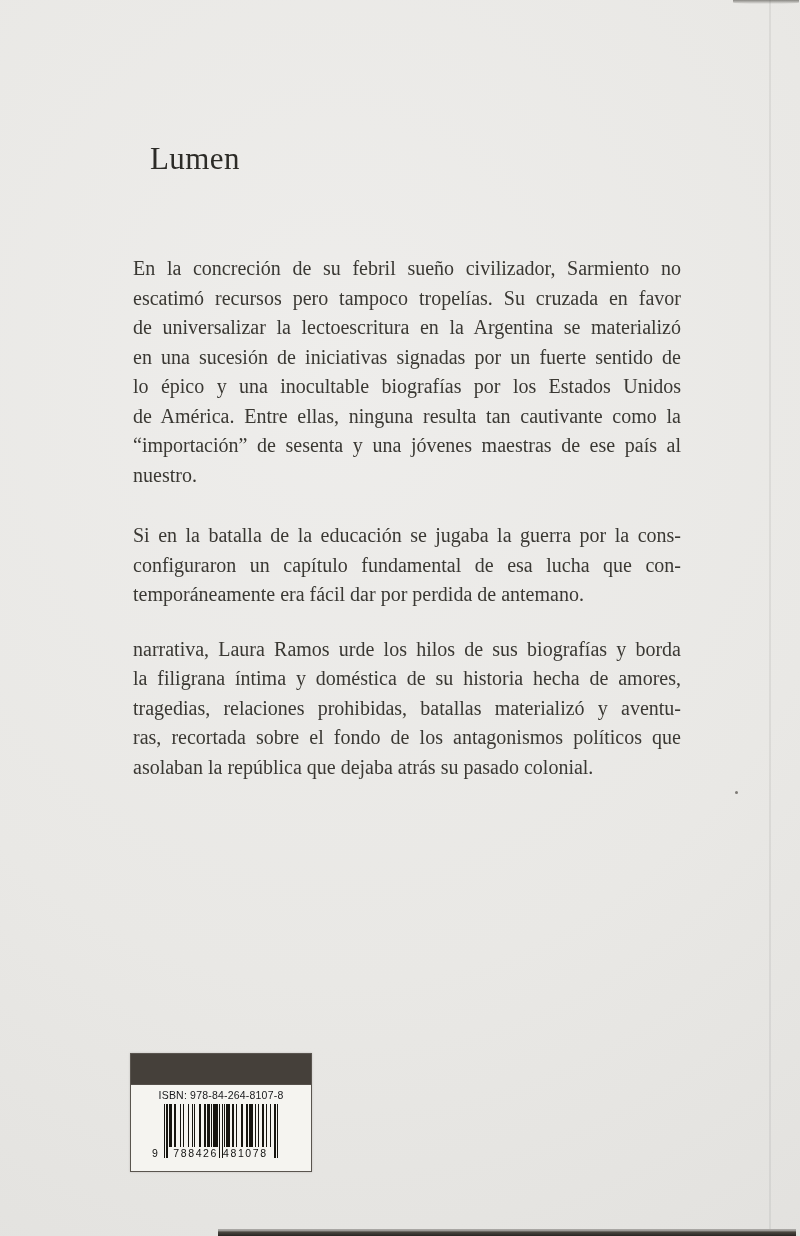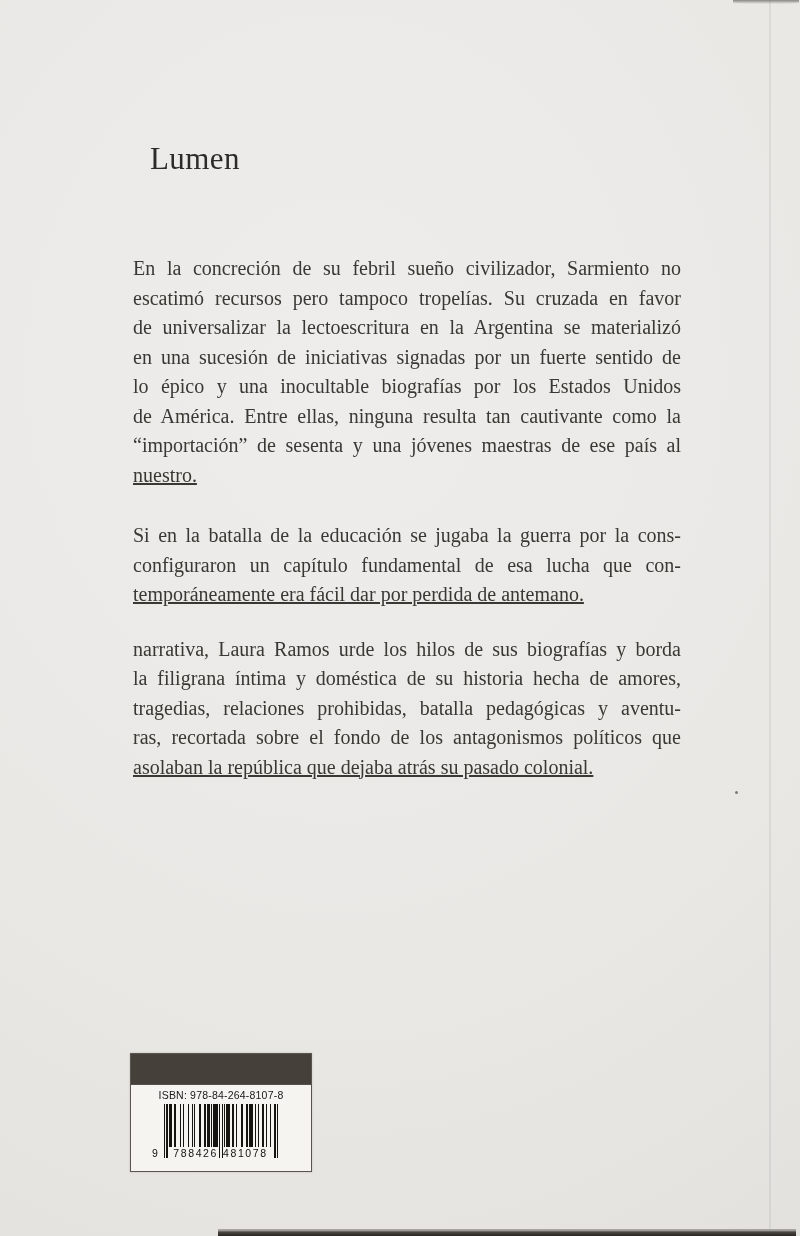--- a/index.html
+++ b/index.html
@@ -35,21 +35,21 @@
     line-height: 29.5px;
   }
   .blurb p { margin: 0; }
   .blurb p.p2 { margin-top: 31px; }
   .blurb p.p3 { margin-top: 25px; }
   .ln {
     text-align: justify;
     text-align-last: justify;
     white-space: normal;
   }
-  .ln.last { text-align-last: left; text-decoration: underline; }
+  .ln.last { text-align-last: left; }
 
   
   .barcode-block {
     position: absolute;
     left: 130px;
     top: 1053px;
     width: 182px;
     height: 119px;
     box-sizing: border-box;
     border: 1px solid #5a554f;
@@ -136,21 +136,21 @@
       <span class="ln last" style="display:block">nuestro.</span>
     </p>
     <p class="p2">
       <span class="ln" style="display:block">Si en la batalla de la educación se jugaba la guerra por la cons-</span>
       <span class="ln" style="display:block">configuraron un capítulo fundamental de esa lucha que con-</span>
       <span class="ln last" style="display:block">temporáneamente era fácil dar por perdida de antemano.</span>
     </p>
     <p class="p3">
       <span class="ln" style="display:block">narrativa, Laura Ramos urde los hilos de sus biografías y borda</span>
       <span class="ln" style="display:block">la filigrana íntima y doméstica de su historia hecha de amores,</span>
-      <span class="ln" style="display:block">tragedias, relaciones prohibidas, batalla pedagógicas y aventu-</span>
+      <span class="ln" style="display:block">tragedias, relaciones prohibidas, batallas materializó y aventu-</span>
       <span class="ln" style="display:block">ras, recortada sobre el fondo de los antagonismos políticos que</span>
       <span class="ln last" style="display:block">asolaban la república que dejaba atrás su pasado colonial.</span>
     </p>
   </div>
 
   <div class="barcode-block">
     <div class="barcode-band"></div>
     <div class="isbn-label">ISBN: 978-84-264-8107-8</div>
     <div class="ean">
       <svg width="114" height="54" viewBox="0 0 95 54" preserveAspectRatio="none" shape-rendering="crispEdges">

